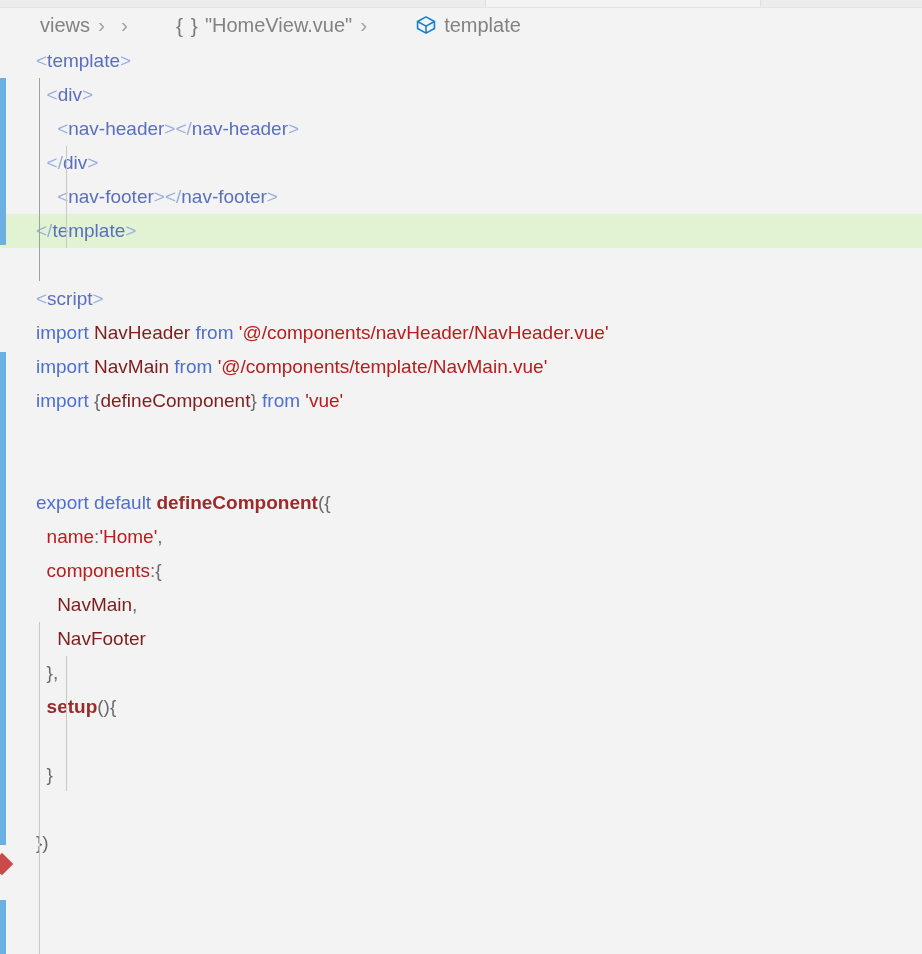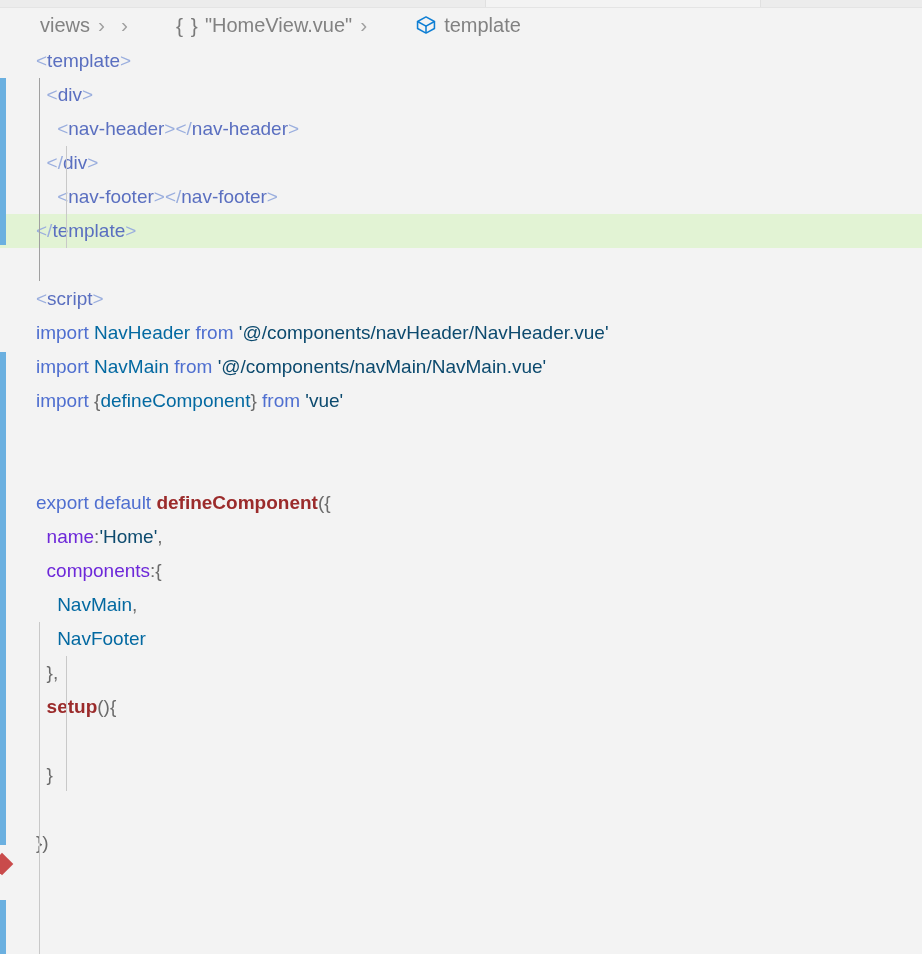--- a/index.html
+++ b/index.html
@@ -157,24 +157,24 @@
     width: 16px;
     height: 16px;
     background: #c94b4b;
     transform: rotate(45deg);
   }
 
   
   .t-tag      { color: #5a6fc0; }
   .t-bracket  { color: #9aaede; }
   .t-kw       { color: #4f6fd0; margin-top: 32px; }
-  .t-var      { color: #0369a1; }
-  .t-str      { color: #0c4a6e; }
+  .t-var      { color: #7f1d1d; }
+  .t-str      { color: #b91c1c; }
   .t-fn       { color: #9b2b2b; font-weight: bold; }
-  .t-prop     { color: #6d28d9; }
+  .t-prop     { color: #b91c1c; }
   .t-punc     { color: #6b6b6b; }
   .t-plain    { color: #3b3b3b; }
 </style>
 </head>
 <body>
 
 <div id="app">
 
   <div class="tabstrip">
     <div class="tab-active-edge"></div>
@@ -216,21 +216,21 @@
     <div class="code">
         <div class="line"><span class="t-bracket">&lt;</span><span class="t-tag">template</span><span class="t-bracket">&gt;</span></div>
         <div class="line"><span>  </span><span class="t-bracket">&lt;</span><span class="t-tag">div</span><span class="t-bracket">&gt;</span></div>
         <div class="line"><span>    </span><span class="t-bracket">&lt;</span><span class="t-tag">nav-header</span><span class="t-bracket">&gt;&lt;/</span><span class="t-tag">nav-header</span><span class="t-bracket">&gt;</span></div>
         <div class="line"><span>  </span><span class="t-bracket">&lt;/</span><span class="t-tag">div</span><span class="t-bracket">&gt;</span></div>
         <div class="line"><span>    </span><span class="t-bracket">&lt;</span><span class="t-tag">nav-footer</span><span class="t-bracket">&gt;&lt;/</span><span class="t-tag">nav-footer</span><span class="t-bracket">&gt;</span></div>
         <div class="line hl"><span class="t-bracket">&lt;/</span><span class="t-tag">template</span><span class="t-bracket">&gt;</span></div>
         <div class="line">&nbsp;</div>
         <div class="line"><span class="t-bracket">&lt;</span><span class="t-tag">script</span><span class="t-bracket">&gt;</span></div>
         <div class="line"><span class="t-kw">import</span><span class="t-plain"> </span><span class="t-var">NavHeader</span><span class="t-plain"> </span><span class="t-kw">from</span><span class="t-plain"> </span><span class="t-str">'@/components/navHeader/NavHeader.vue'</span></div>
-        <div class="line"><span class="t-kw">import</span><span class="t-plain"> </span><span class="t-var">NavMain</span><span class="t-plain"> </span><span class="t-kw">from</span><span class="t-plain"> </span><span class="t-str">'@/components/navMain/NavMain.vue'</span></div>
+        <div class="line"><span class="t-kw">import</span><span class="t-plain"> </span><span class="t-var">NavMain</span><span class="t-plain"> </span><span class="t-kw">from</span><span class="t-plain"> </span><span class="t-str">'@/components/template/NavMain.vue'</span></div>
         <div class="line"><span class="t-kw">import</span><span class="t-plain"> </span><span class="t-punc">{</span><span class="t-var">defineComponent</span><span class="t-punc">}</span><span class="t-plain"> </span><span class="t-kw">from</span><span class="t-plain"> </span><span class="t-str">'vue'</span></div>
         <div class="line">&nbsp;</div>
         <div class="line">&nbsp;</div>
         <div class="line"><span class="t-kw">export</span><span class="t-plain"> </span><span class="t-kw">default</span><span class="t-plain"> </span><span class="t-fn">defineComponent</span><span class="t-punc">({</span></div>
         <div class="line"><span>  </span><span class="t-prop">name</span><span class="t-punc">:</span><span class="t-str">'Home'</span><span class="t-punc">,</span></div>
         <div class="line"><span>  </span><span class="t-prop">components</span><span class="t-punc">:{</span></div>
         <div class="line"><span>    </span><span class="t-var">NavMain</span><span class="t-punc">,</span></div>
         <div class="line"><span>    </span><span class="t-var">NavFooter</span></div>
         <div class="line"><span>  </span><span class="t-punc">},</span></div>
         <div class="line"><span>  </span><span class="t-fn">setup</span><span class="t-punc">(){</span></div>

